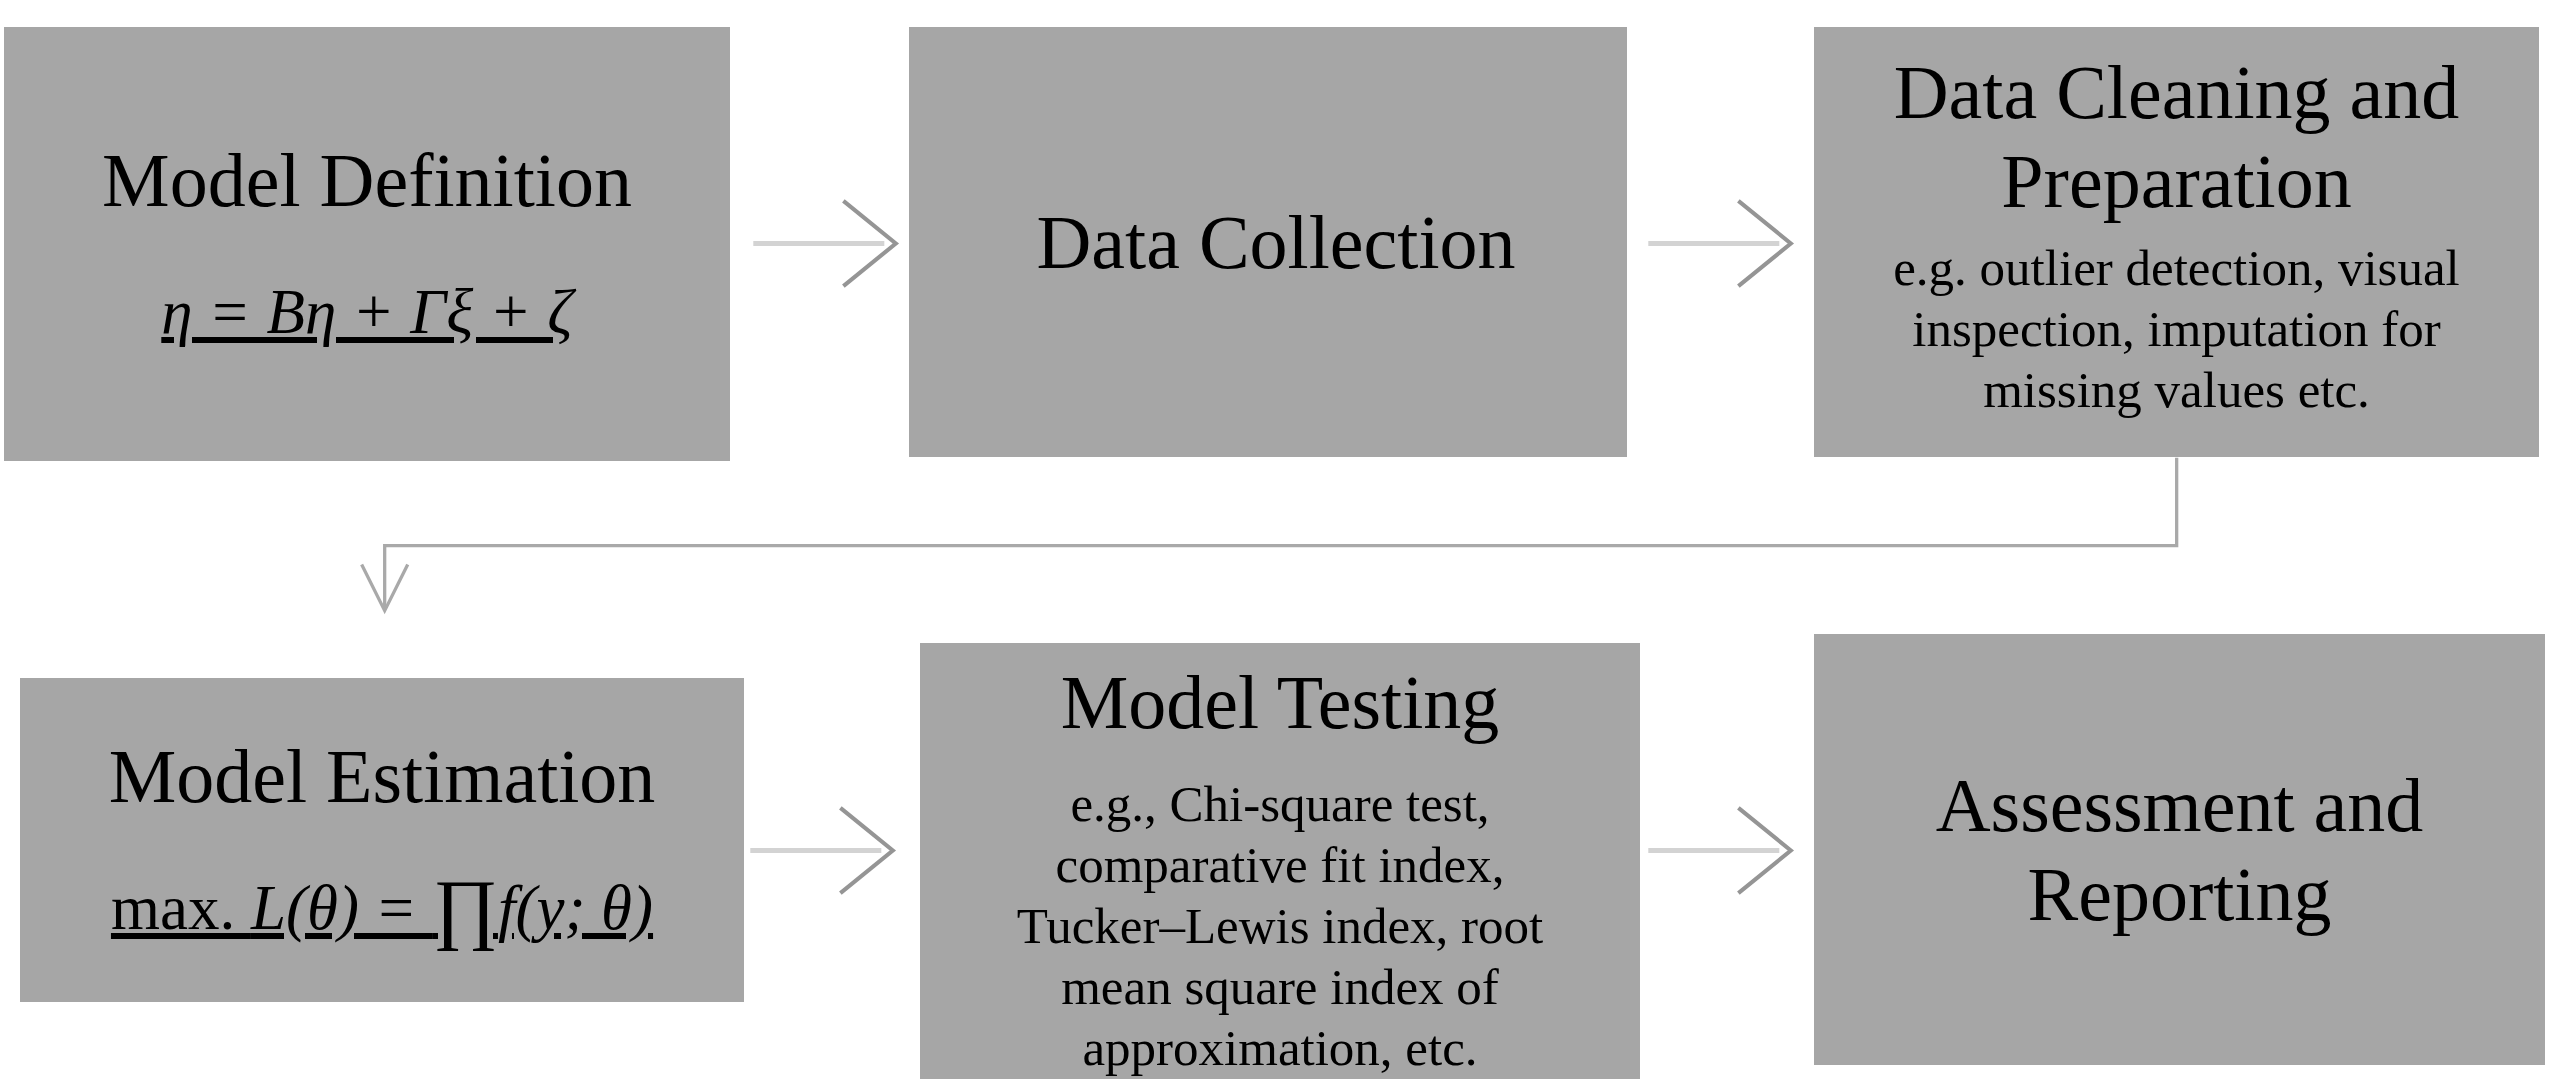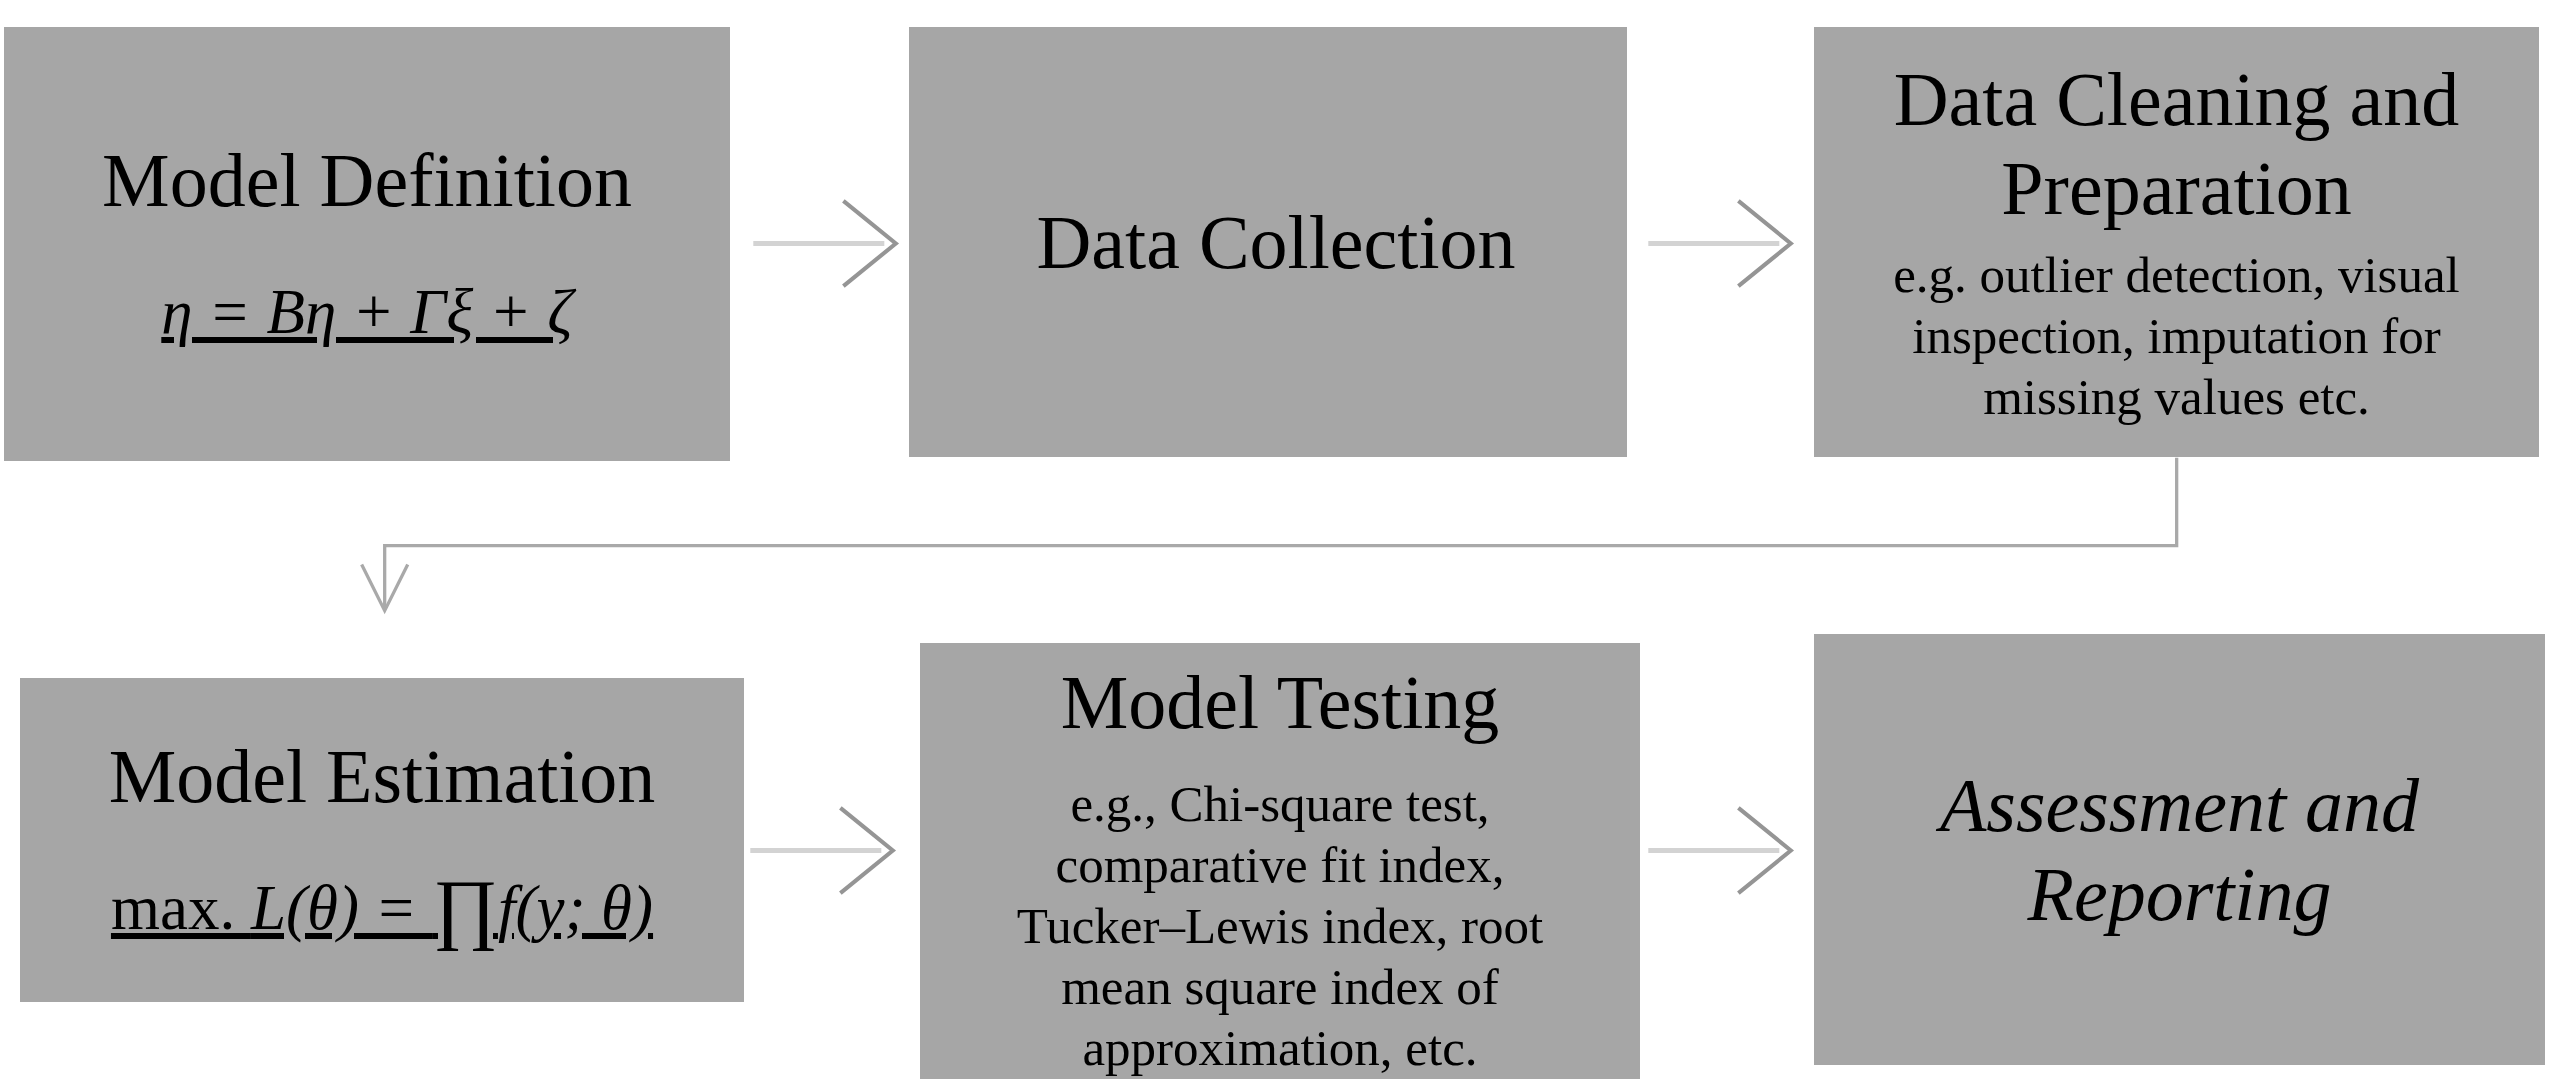--- a/index.html
+++ b/index.html
@@ -21,24 +21,24 @@
 
   .box {
     position: absolute;
     background: var(--box-fill);
     display: flex; flex-direction: column;
     align-items: center; justify-content: center;
     text-align: center;
   }
   #b1 { left: 4px;   top: 27px;  width: 726px; height: 434px; }
   #b2 { left: 909px; top: 27px;  width: 718px; height: 430px; padding-left: 16px; }
-  #b3 { left: 1814px; top: 27px;  width: 725px; height: 430px; justify-content: flex-start; padding-top: 28px; }
+  #b3 { left: 1814px; top: 27px;  width: 725px; height: 430px; justify-content: flex-start; padding-top: 21px; }
   #b4 { left: 20px;   top: 634px; width: 724px; height: 324px; margin-top: 44px; }
   #b5 { left: 920px; top: 643px; width: 720px; height: 436px; justify-content: space-between; padding-top: 15px; }
-  #b6 { left: 1814px; top: 634px; width: 731px; height: 431px; font-style: italic; }
+  #b6 { left: 1814px; top: 634px; width: 731px; height: 431px; }
 
   .title  { font-size: 76px; line-height: 89px; white-space: nowrap; }
   .title-multi .title-line { font-size: 76px; line-height: 89px; white-space: nowrap; }
   .body-text { margin-top: 12px; }
   .body-line { font-size: 51px; line-height: 61px; white-space: nowrap; }
   .formula { font-size: 63px; line-height: 82px; margin-top: 46px; white-space: nowrap; text-decoration: underline; }
   .it { font-style: italic; }
   .roman { font-style: normal; }
   .prod { font-style: normal; font-size: 79px; vertical-align: -5px; }
 

